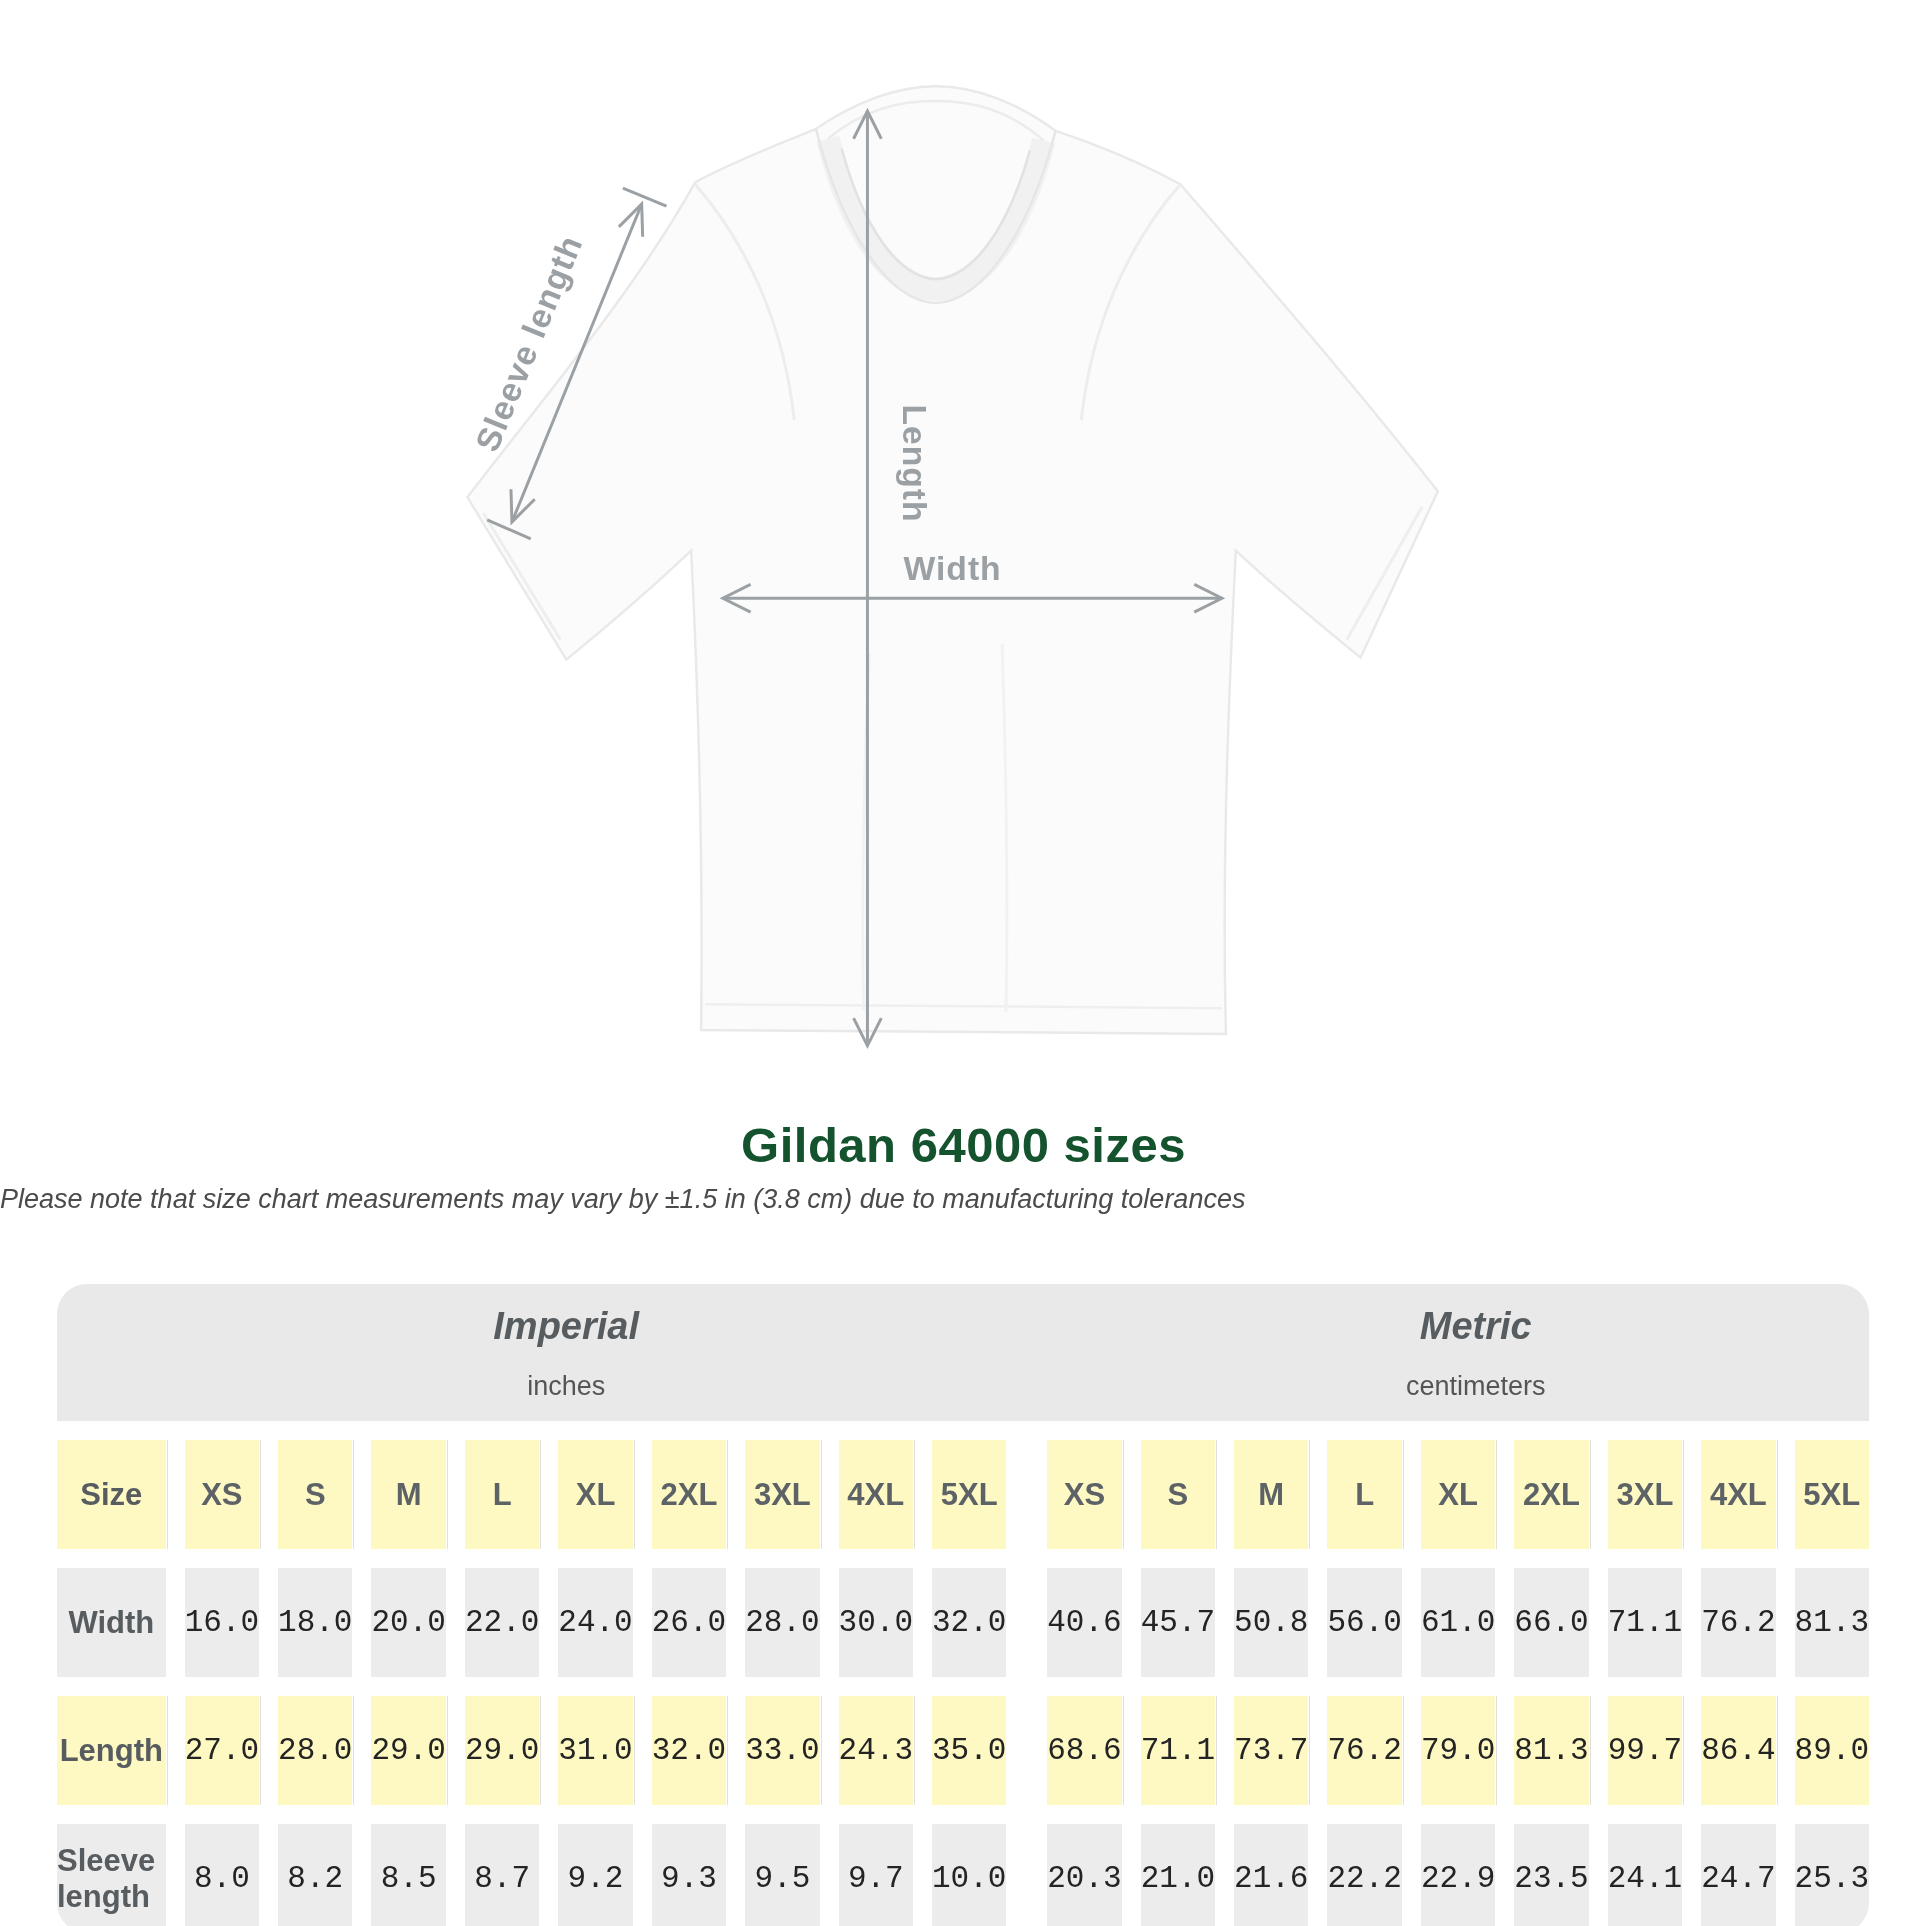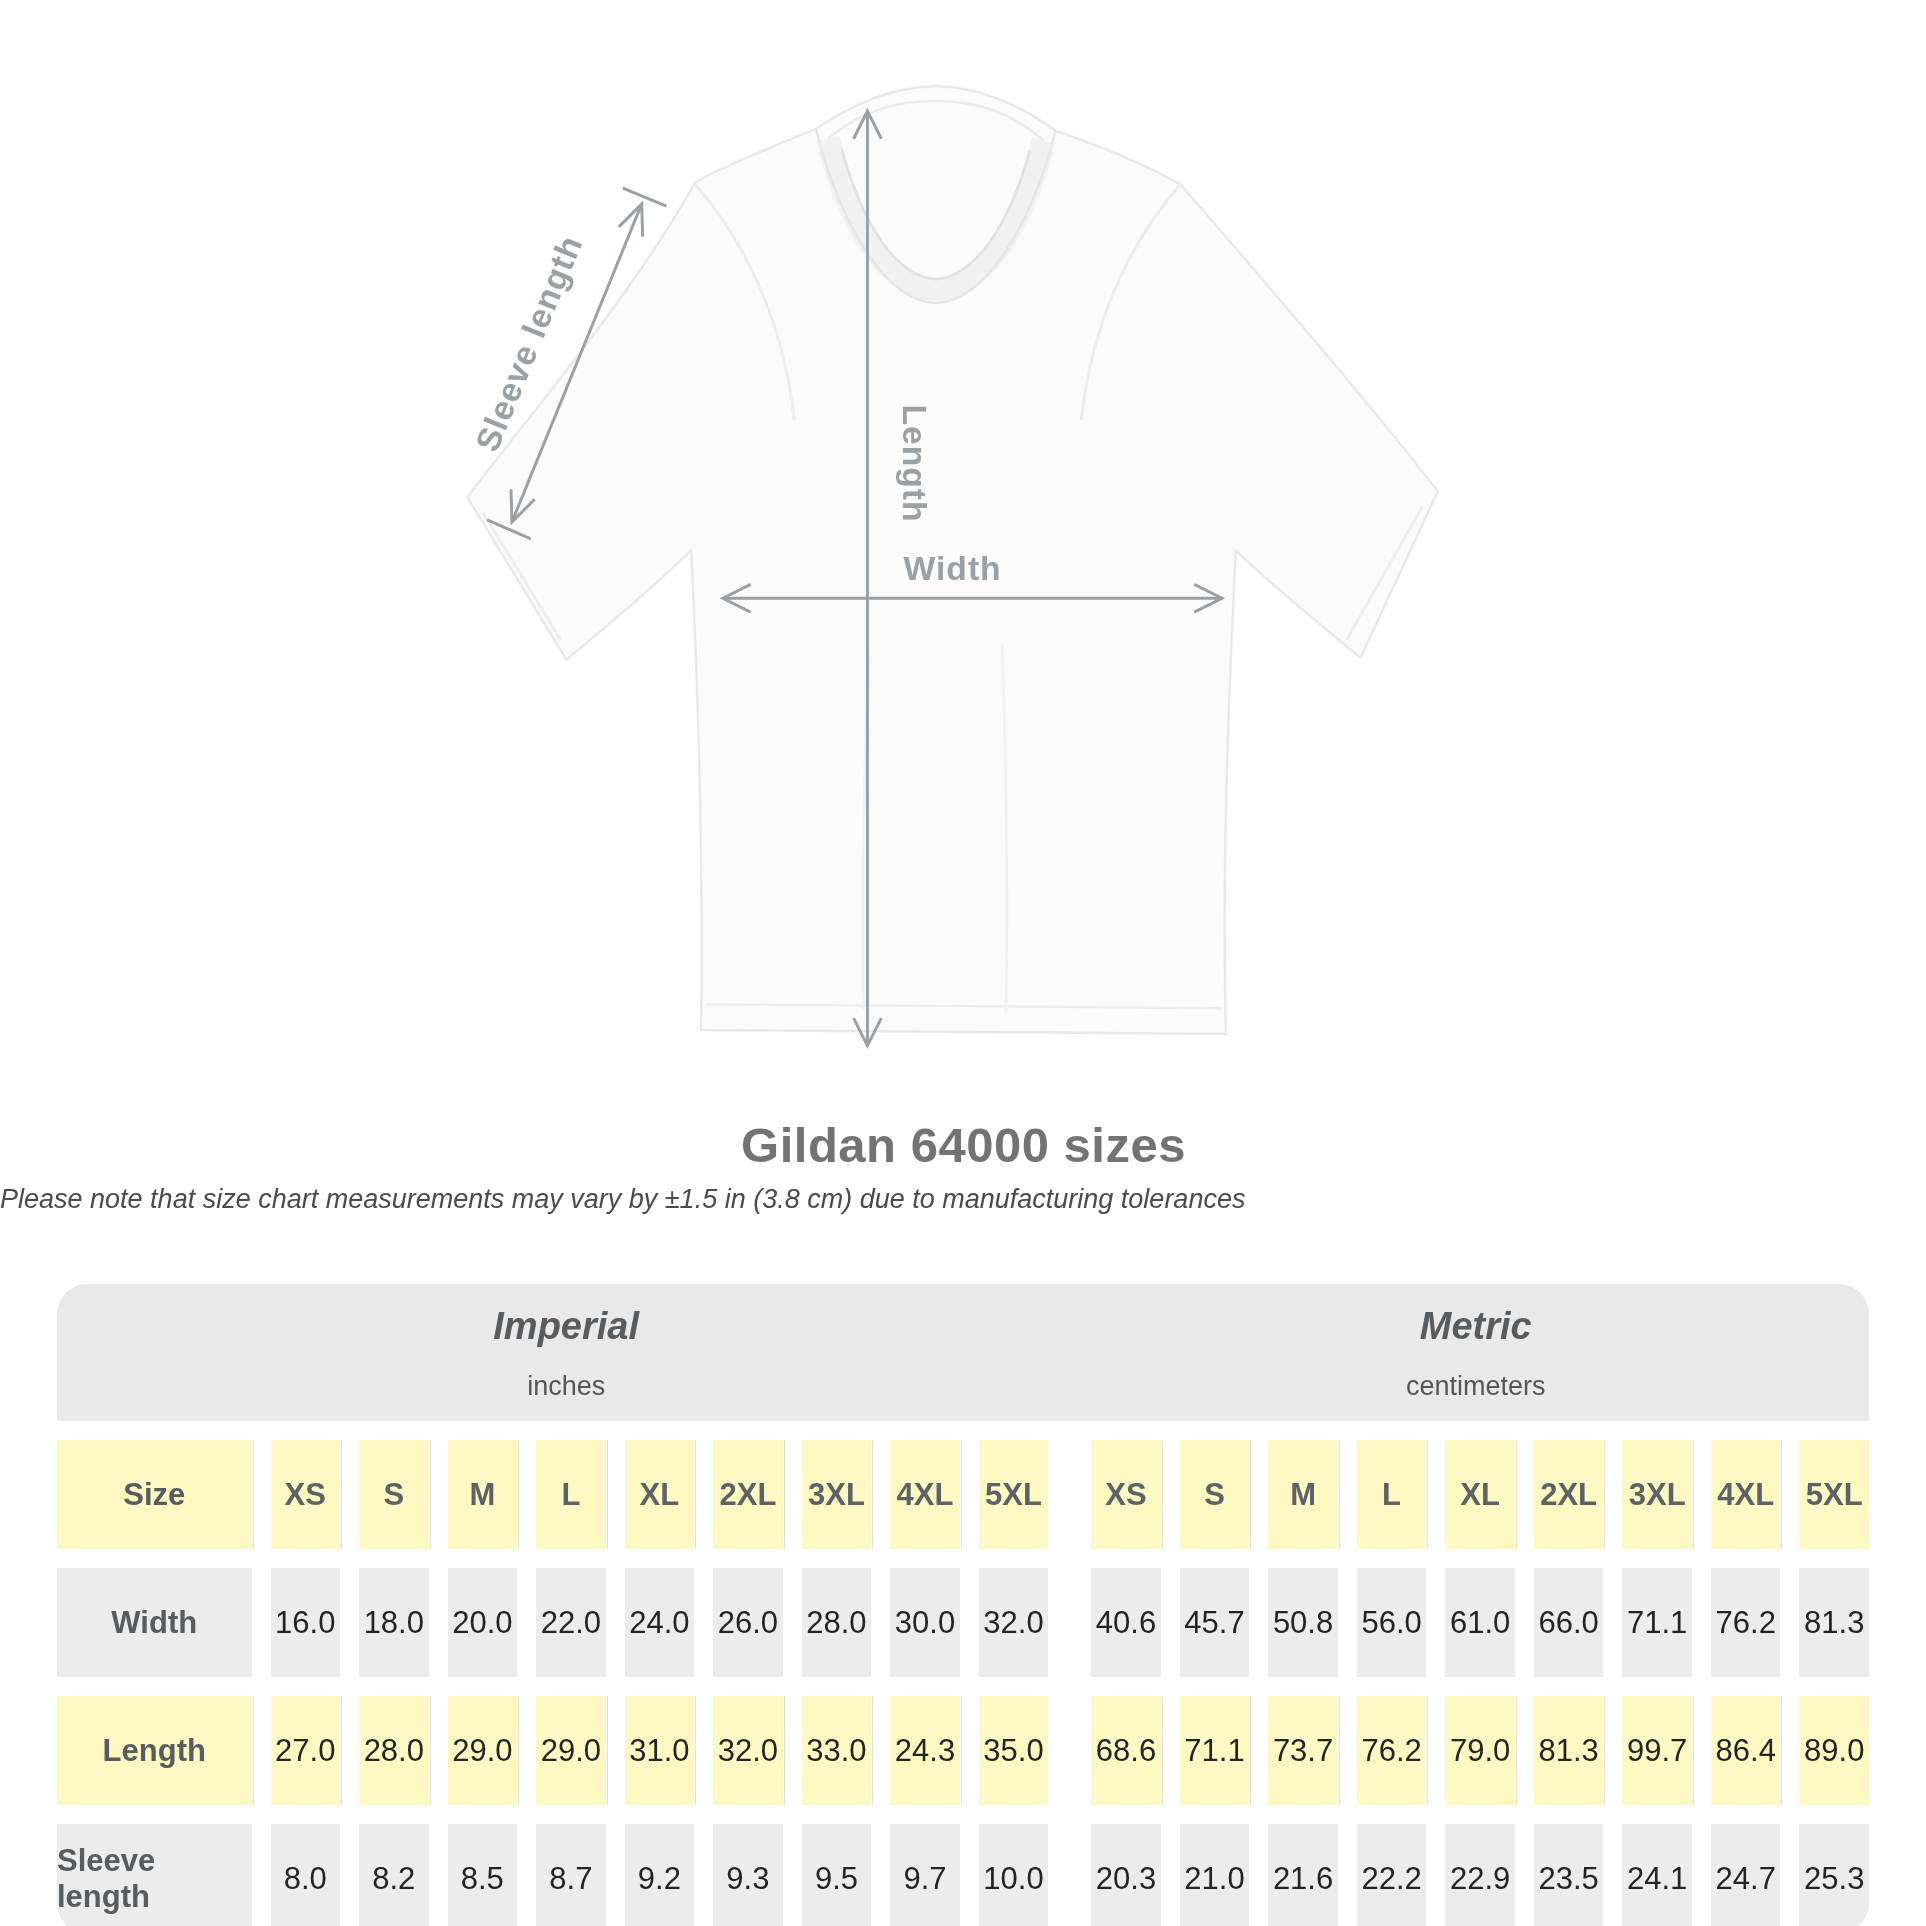--- a/index.html
+++ b/index.html
@@ -6,21 +6,21 @@
   .canvas{
     position:relative;width:1927px;height:1927px;background:#ffffff;overflow:hidden;
     font-family:"Liberation Sans", sans-serif;
   }
   
   .diagram{position:absolute;left:0;top:0;width:1927px;height:1238px;}
   .dim-label{font-weight:bold;fill:#9aa0a4;font-size:34px;letter-spacing:1px;}
   
   .title{
     position:absolute;left:0;top:1117px;width:100%;text-align:center;
-    font-size:49px;font-weight:bold;color:#737373;letter-spacing:0.5px;
+    font-size:49px;font-weight:bold;color:#14532d;letter-spacing:0.5px;
   }
   .subtitle{
     position:absolute;left:0;top:1184px;width:100%;text-align:left;
     font-size:27px;font-style:italic;color:#4b4b4b;
   }
   
   .tbl{
     position:absolute;left:57px;top:1284px;width:1812px;
     display:grid;
     grid-template-columns:235fr repeat(9,84fr) 6fr repeat(9,84fr);
@@ -35,21 +35,21 @@
   .ugroup .uname{font-size:38px;font-weight:bold;font-style:italic;color:#565c5f;}
   .ugroup .usub{font-size:27px;color:#555555;margin-top:23px;}
   .ug-imperial{left:28.1%;}
   .ug-metric{left:78.3%;}
   .cell{display:flex;align-items:center;justify-content:center;}
   .c-gray{background:#ececec;}
   .c-white{background:#fef9c3;}
   .c-clear{background:transparent;}
   .szc{font-size:31px;font-weight:bold;color:#5c6265;}
   .lbl{font-size:31px;font-weight:bold;color:#565c5f;}
-  .val{font-size:31px;color:#242424;}
+  .val{font-size:31px;color:#242424;font-family:Liberation Mono, monospace;}
   .sep{position:relative;}
   .sep::after{
     content:"";position:absolute;right:-2px;top:0;height:100%;width:1px;background:#e0e0e0;
   }
 </style>
 </head>
 <body>
 
 <div class="canvas">
 

